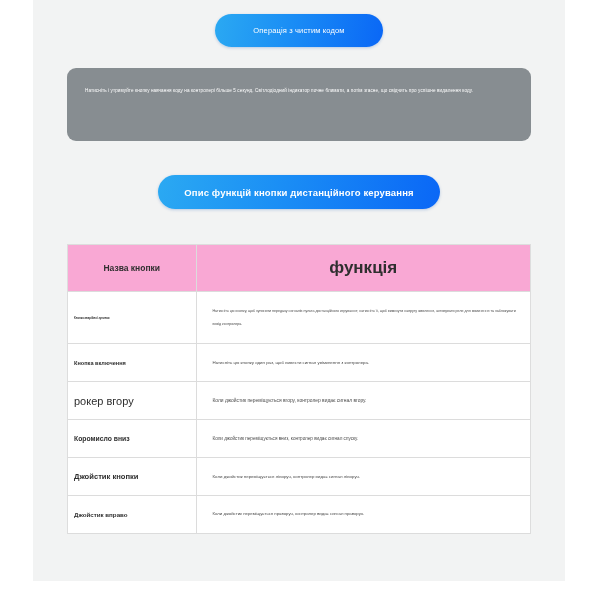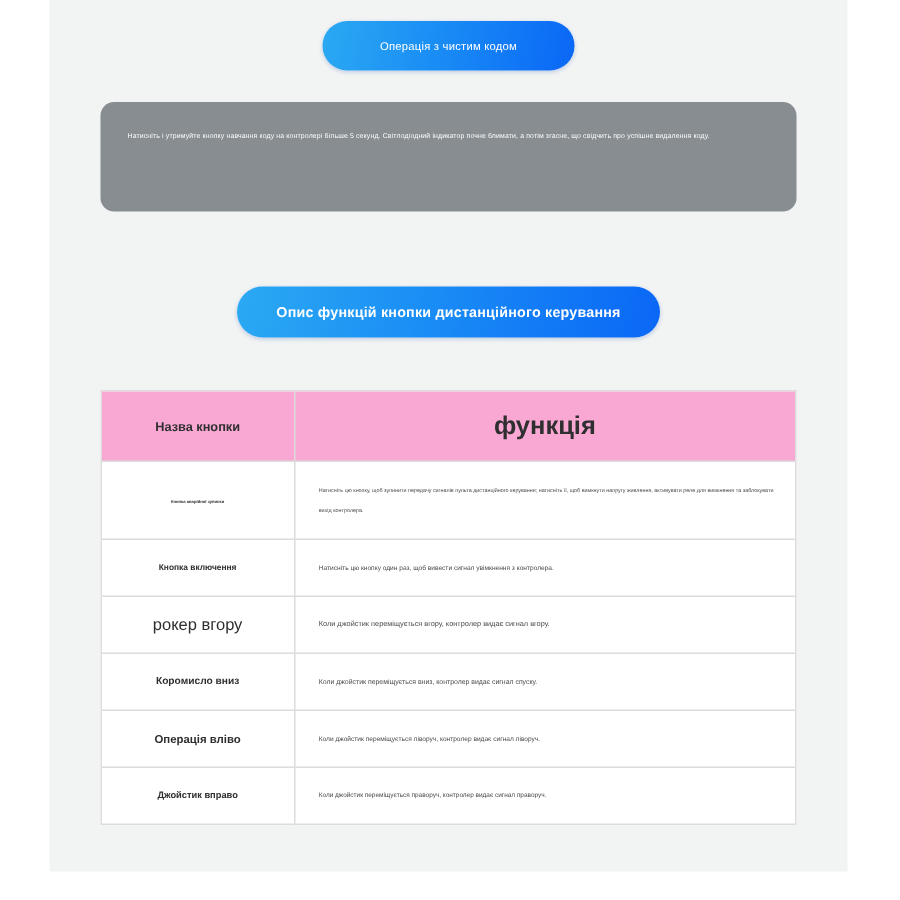--- a/index.html
+++ b/index.html
@@ -56,21 +56,21 @@
 
   .pill-btn-1 {
     margin-top: 14px;
     padding: 0 38px;
     height: 33px;
     font-size: 7.5px;
     font-weight: 400;
   }
 
   .pill-btn-2 {
-    margin-top: 16px;
+    margin-top: 0px;
     padding: 0 26px;
     height: 34px;
     font-size: 9.5px;
     font-weight: 600;
   }
 
   
   .notice {
     margin: 21px 34px 0 34px;
     background: #878d91;
@@ -123,21 +123,21 @@
   }
   th.col-name {
     width: 128px;
     font-size: 8.5px;
   }
   th.col-func {
     font-size: 17px;
   }
 
   td.name-cell {
-    text-align: center;
+    text-align: left;
     color: #2e2e2e;
     padding: 10px 6px;
     font-weight: 700;
   }
   td.func-cell {
     color: #4a4a4a;
     padding: 10px 14px 10px 16px;
     text-align: left;
   }
 
@@ -205,21 +205,21 @@
           </tr>
           <tr class="r2">
             <td class="name-cell">рокер вгору</td>
             <td class="func-cell">Коли джойстик переміщується вгору, контролер видає сигнал вгору.</td>
           </tr>
           <tr class="r3">
             <td class="name-cell">Коромисло вниз</td>
             <td class="func-cell">Коли джойстик переміщується вниз, контролер видає сигнал спуску.</td>
           </tr>
           <tr class="r4">
-            <td class="name-cell">Операція вліво</td>
+            <td class="name-cell">Джойстик кнопки</td>
             <td class="func-cell">Коли джойстик переміщується ліворуч, контролер видає сигнал ліворуч.</td>
           </tr>
           <tr class="r5">
             <td class="name-cell">Джойстик вправо</td>
             <td class="func-cell">Коли джойстик переміщується праворуч, контролер видає сигнал праворуч.</td>
           </tr>
         </tbody>
       </table>
     </div>
 

